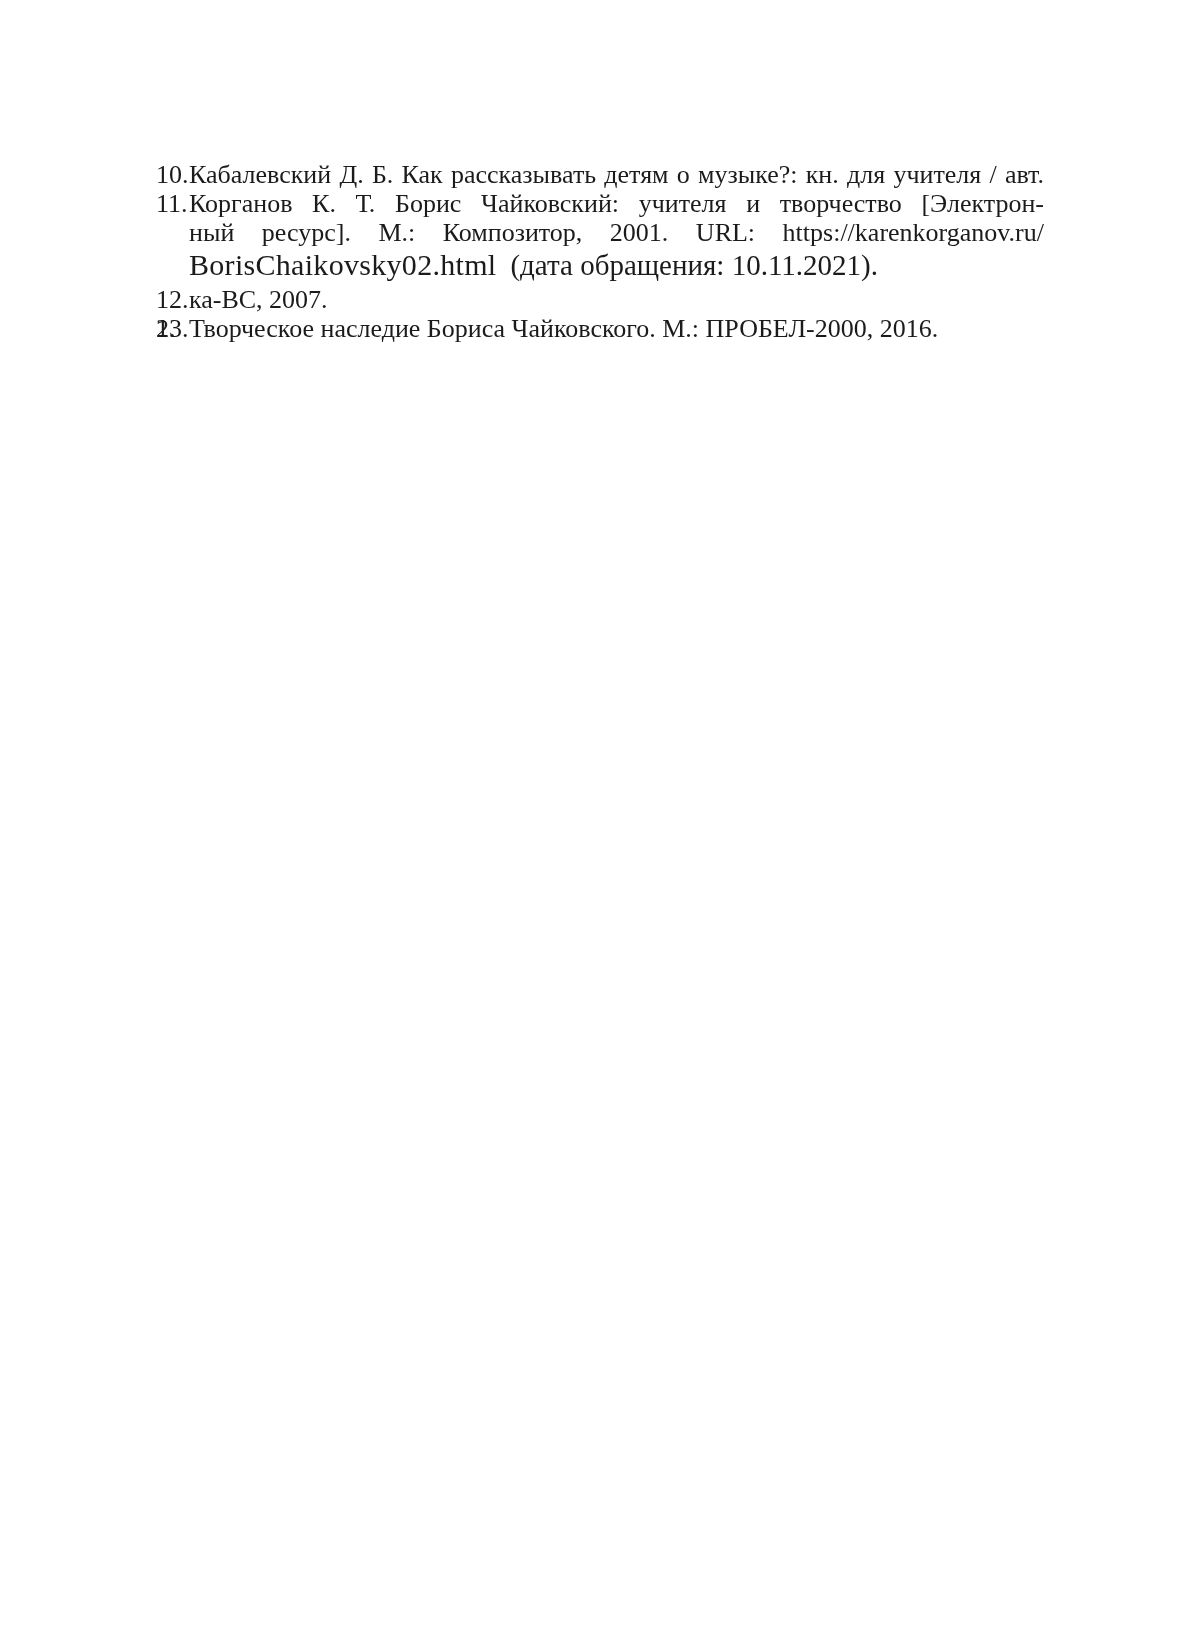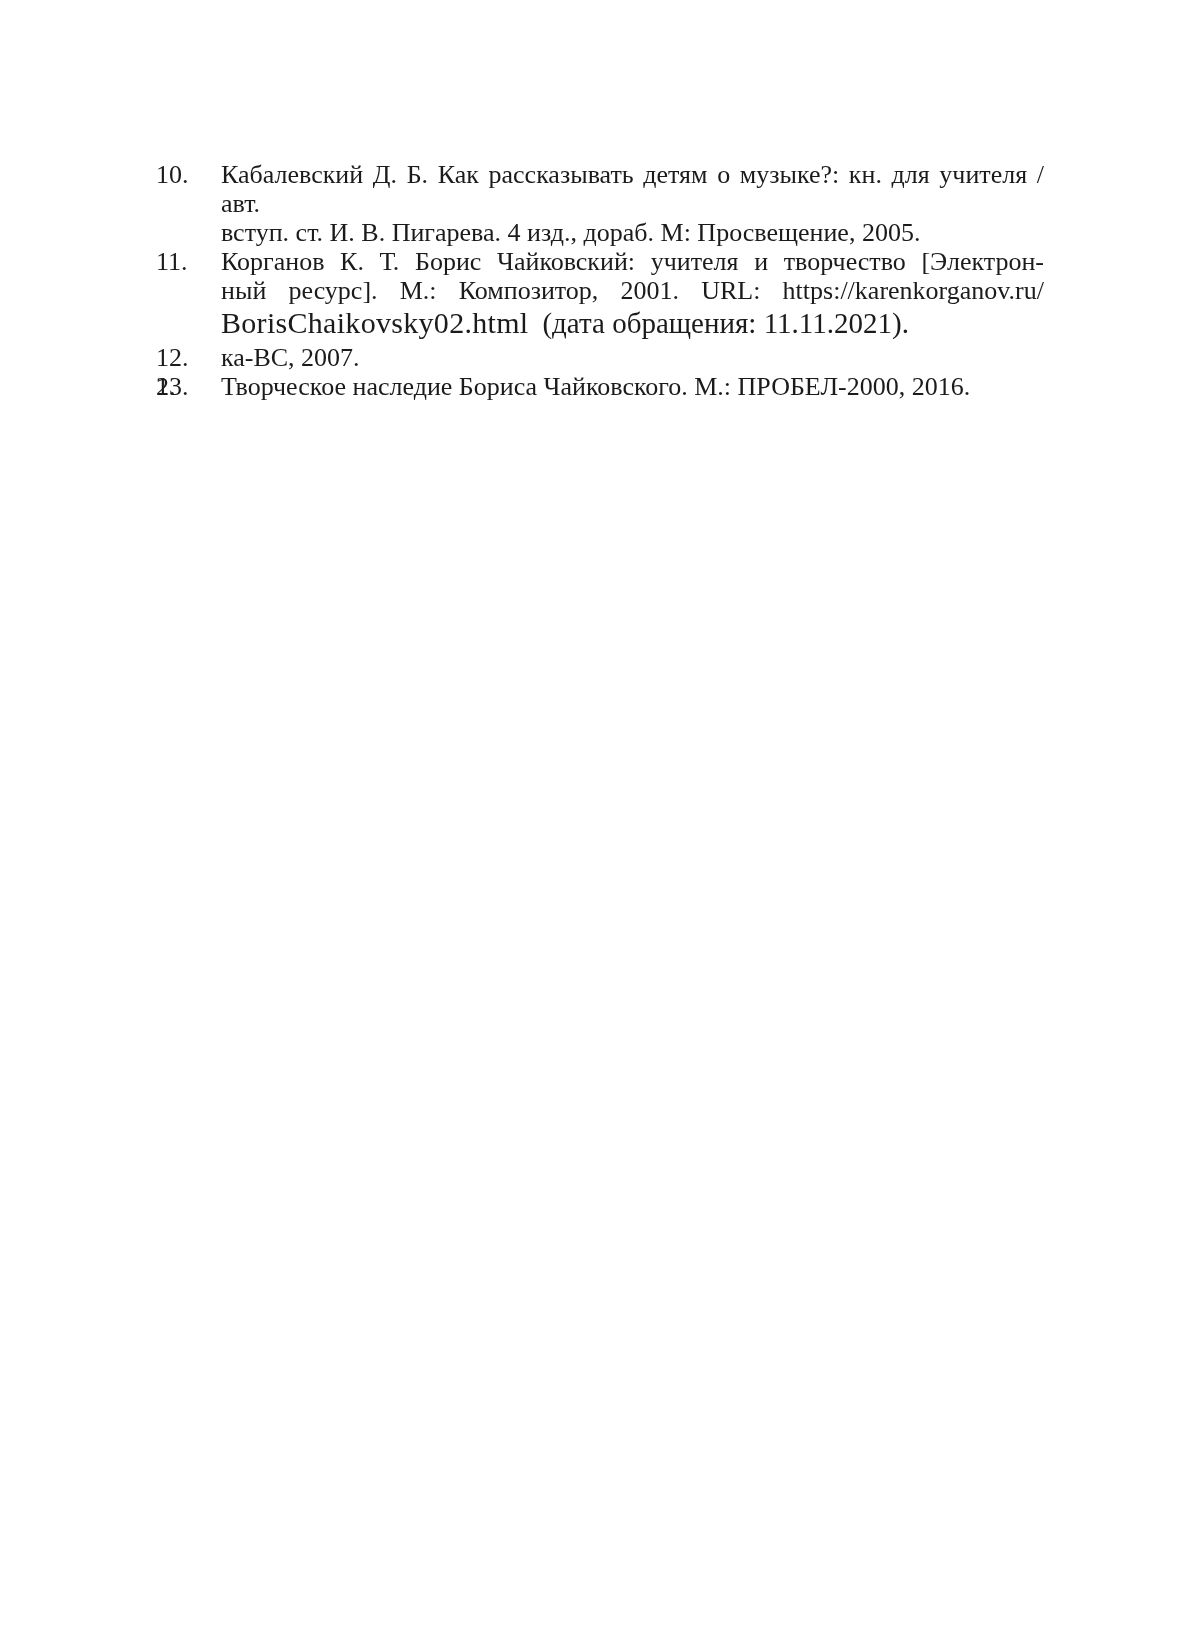--- a/index.html
+++ b/index.html
@@ -34,21 +34,20 @@
   }
   .ref .num {
     position: absolute;
     left: 0;
     top: 0;
     line-height: 29px;
     font-family: Liberation Serif, serif;
   }
   .line {
     text-align: left;
-    margin-left: 32px;
   }
   .line.j {
     text-align: justify;
     text-align-last: justify;
   }
   
   .file-line {
     line-height: 36px;
     white-space: nowrap;
   }
@@ -63,29 +62,28 @@
 </style>
 </head>
 <body>
 
 <div class="page">
   <div class="refs">
 
     <div class="ref">
       <span class="num">10.</span>
       <div class="line j">Кабалевский Д. Б. Как рассказывать детям о музыке?: кн. для учителя / авт.</div>
-      <div class="line">вступ. ст. И. В. Пигарева. 4 изд., дораб. М: Просвещение, 2005.</div>
     </div>
 
     <div class="ref">
       <span class="num">11.</span>
       <div class="line j">Корганов К. Т. Борис Чайковский: учителя и творчество [Электрон-</div>
       <div class="line j">ный ресурс]. М.: Композитор, 2001. URL: https://karenkorganov.ru/</div>
       <div class="line file-line">
-        <span class="file-part">BorisChaikovsky02.html</span><span class="access-part">(дата обращения: 11.11.2021).</span>
+        <span class="file-part">BorisChaikovsky02.html</span><span class="access-part">(дата обращения: 10.11.2021).</span>
       </div>
     </div>
 
     <div class="ref">
       <span class="num">12.</span>
       <div class="line">ка-ВС, 2007.</div>
     </div>
 
     <div class="ref">
       <span class="num">13.</span>

